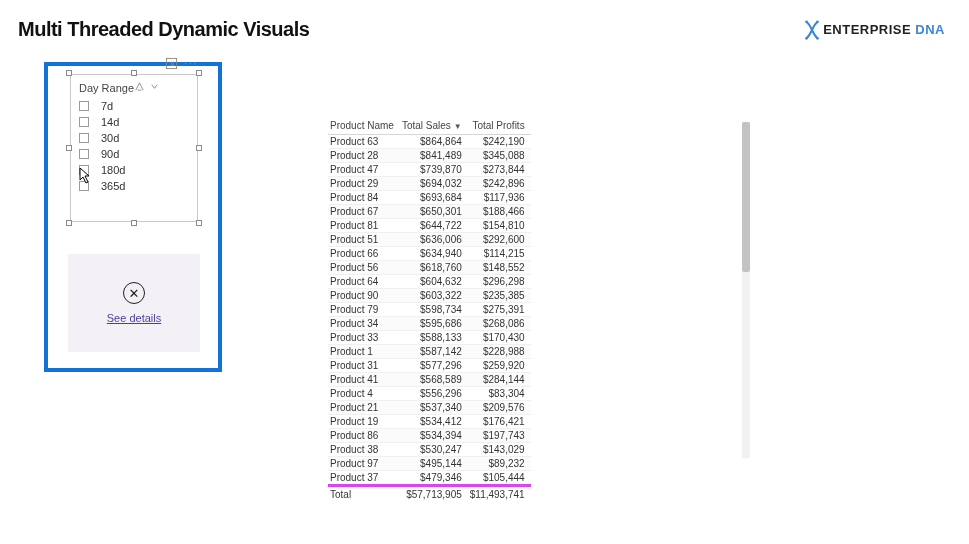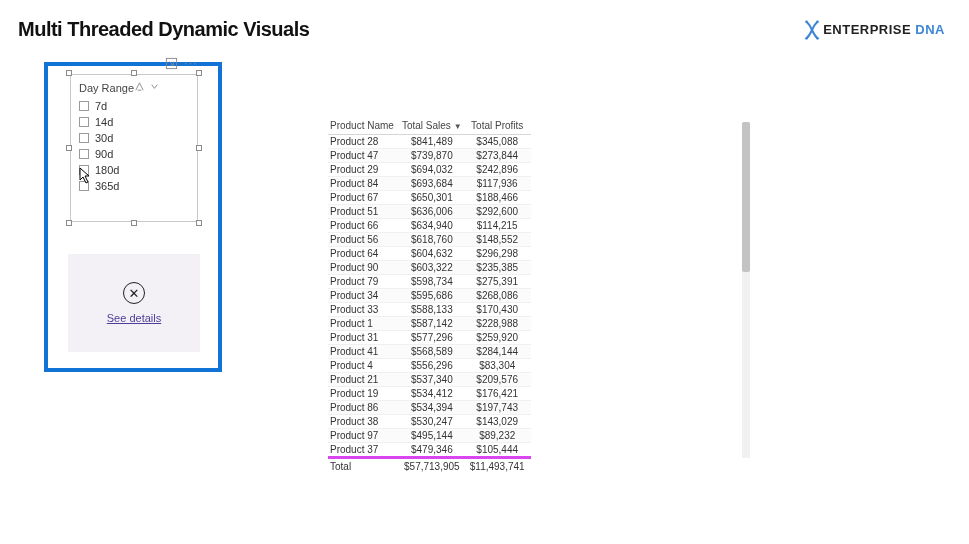--- a/index.html
+++ b/index.html
@@ -77,21 +77,21 @@
     font-size: 11px;
     color: #333;
   }
   .slicer-head {
     display: flex; justify-content: flex-start; align-items: center;
     margin-bottom: 4px;
   }
   .slicer-head .lab { font-size: 11px; color: #444; }
   .slicer-head .ctrls { display:flex; gap:4px; color:#777; }
   .slicer-item {
-    display: flex; align-items: center; gap: 6px;
+    display: flex; align-items: center; gap: 12px;
     padding: 2px 0;
     cursor: pointer;
   }
   .cb {
     width: 10px; height: 10px;
     border: 1px solid #9a9a9a;
     background: #fff;
     flex: 0 0 auto;
   }
   .cursor-overlay {
@@ -134,21 +134,21 @@
     width: 190px;
   }
   .tbl th {
     text-align: left;
     font-weight: 400;
     color: #444;
     padding: 2px 6px 3px 2px;
     white-space: nowrap;
     border-bottom: 1px solid #d6d6d6;
   }
-  .tbl th.num, .tbl td.num { text-align: center; }
+  .tbl th.num, .tbl td.num { text-align: right; }
   .tbl th.sales { position: relative; }
   .sort-arrow {
     display: inline-block;
     margin-left: 3px;
     font-size: 8px; color: #555;
   }
   .tbl td {
     padding: 1px 6px 1px 2px;
     white-space: nowrap;
     line-height: 11px;
@@ -280,20 +280,25 @@
       <tr>
         <th>Product Name</th>
         <th class="num sales">
           <span>Total Sales</span><span class="sort-arrow">▼</span>
         </th>
         <th class="num">Total Profits</th>
       </tr>
     </thead>
     <tbody id="tbl-body">
         <tr>
+          <td>Product 63</td>
+          <td class="num">$864,864</td>
+          <td class="num">$242,190</td>
+        </tr>
+        <tr>
           <td>Product 28</td>
           <td class="num">$841,489</td>
           <td class="num">$345,088</td>
         </tr>
         <tr>
           <td>Product 47</td>
           <td class="num">$739,870</td>
           <td class="num">$273,844</td>
         </tr>
         <tr>
@@ -303,20 +308,25 @@
         </tr>
         <tr>
           <td>Product 84</td>
           <td class="num">$693,684</td>
           <td class="num">$117,936</td>
         </tr>
         <tr>
           <td>Product 67</td>
           <td class="num">$650,301</td>
           <td class="num">$188,466</td>
+        </tr>
+        <tr>
+          <td>Product 81</td>
+          <td class="num">$644,722</td>
+          <td class="num">$154,810</td>
         </tr>
         <tr>
           <td>Product 51</td>
           <td class="num">$636,006</td>
           <td class="num">$292,600</td>
         </tr>
         <tr>
           <td>Product 66</td>
           <td class="num">$634,940</td>
           <td class="num">$114,215</td>

